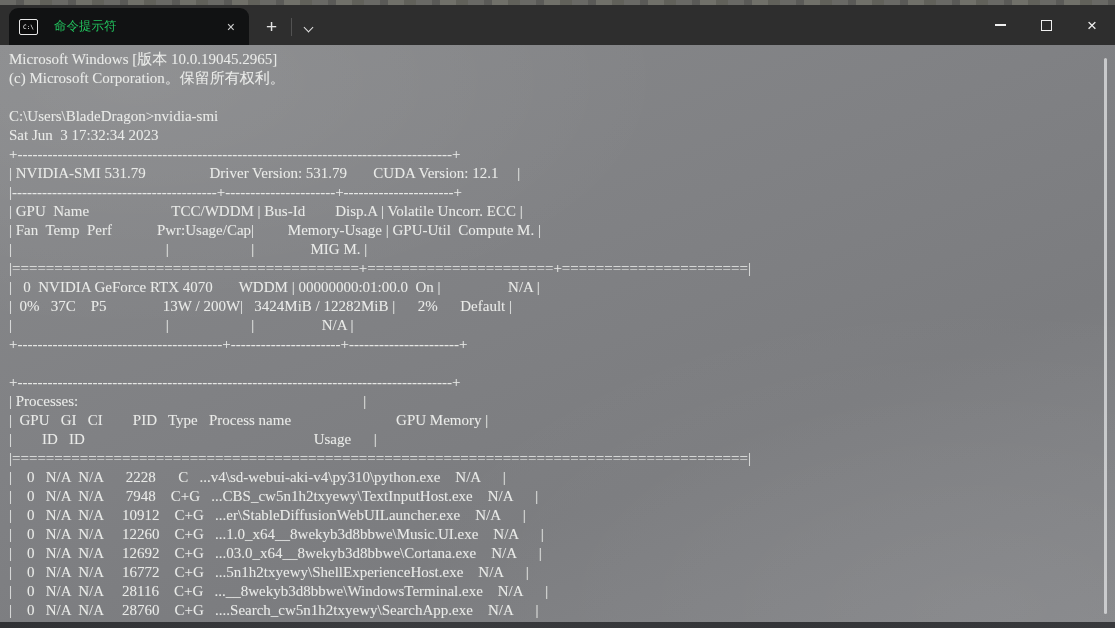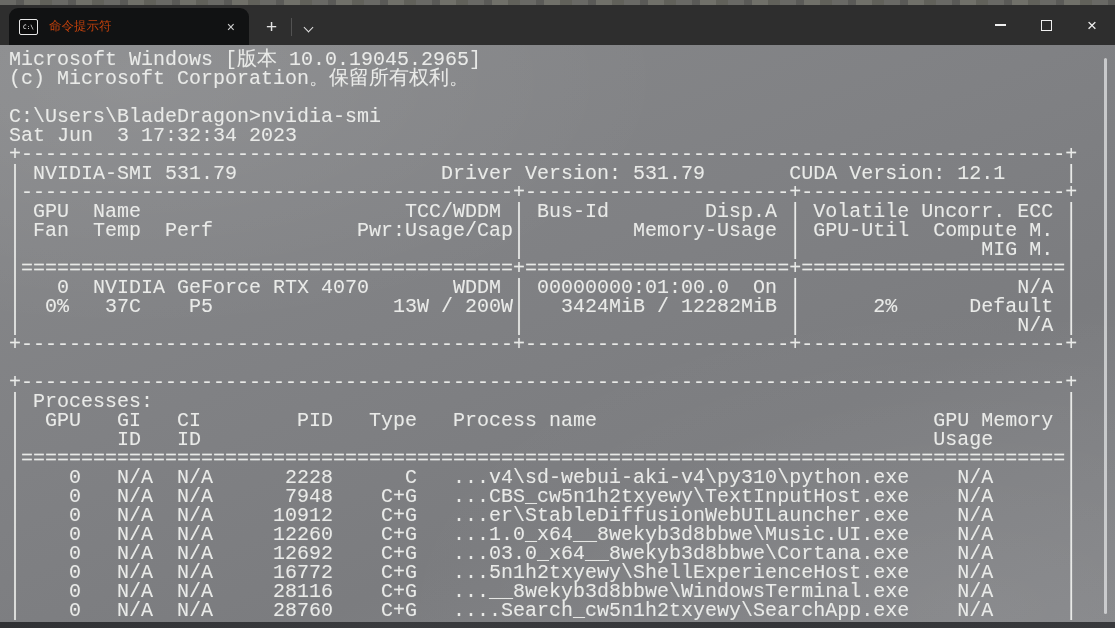--- a/index.html
+++ b/index.html
@@ -28,21 +28,21 @@
   .tab-icon{
     width:17px;height:14px;border:1px solid #e8e8e8;border-radius:2px;
     background:#0c0c0c;display:flex;align-items:center;justify-content:center;
     flex:0 0 auto;
   }
   .tab-icon-inner{
     font-family:"DejaVu Sans Mono",monospace;font-size:6px;line-height:6px;color:#fff;
     letter-spacing:0;
   }
   .tab-title{
-    margin-left:11px;font-size:12.5px;color:#c2410c;white-space:nowrap;
+    margin-left:16px;font-size:12.5px;color:#22c55e;white-space:nowrap;
     overflow:hidden;flex:1 1 auto;
   }
   .tab-close{
     flex:0 0 auto;color:#d2d2d2;font-size:14px;line-height:14px;padding:2px 4px;cursor:default;
   }
   .newtab{
     color:#e4e4e4;font-size:19px;line-height:19px;margin:0 0 9px 17px;font-weight:300;
   }
   .tabbar-divider{
     width:1px;height:18px;background:#525252;margin:0 0 9px 14px;
@@ -67,22 +67,22 @@
   .terminal{
     position:absolute;top:45px;left:0;width:1115px;height:577px;
     background:
       radial-gradient(900px 420px at 12% 6%, rgba(255,255,255,0.08), rgba(255,255,255,0) 60%),
       radial-gradient(1000px 520px at 88% 98%, rgba(255,255,255,0.06), rgba(255,255,255,0) 60%),
       linear-gradient(158deg,#88898b 0%,#808184 42%,#7b7c7f 68%,#848588 100%);
     overflow:hidden;
   }
   .output{
     margin:0;padding:5px 4px 0 9px;
-    font-family:Liberation Mono, monospace;
-    font-size:20px;line-height:19px;
+    font-family:Liberation Serif, serif;
+    font-size:15px;line-height:19px;
     color:#e9eae8;white-space:pre;
     text-shadow:0 0 1px rgba(238,240,238,0.28);
   }
   .scrollbar{
     position:absolute;top:13px;right:8px;width:3px;height:556px;
     background:rgba(222,223,224,0.78);border-radius:2px;
   }
   .bottom-edge{
     position:absolute;bottom:0;left:0;width:1115px;height:6px;
     background:linear-gradient(90deg,#303134 0%,#3a3b3e 35%,#343538 70%,#38393c 100%);

